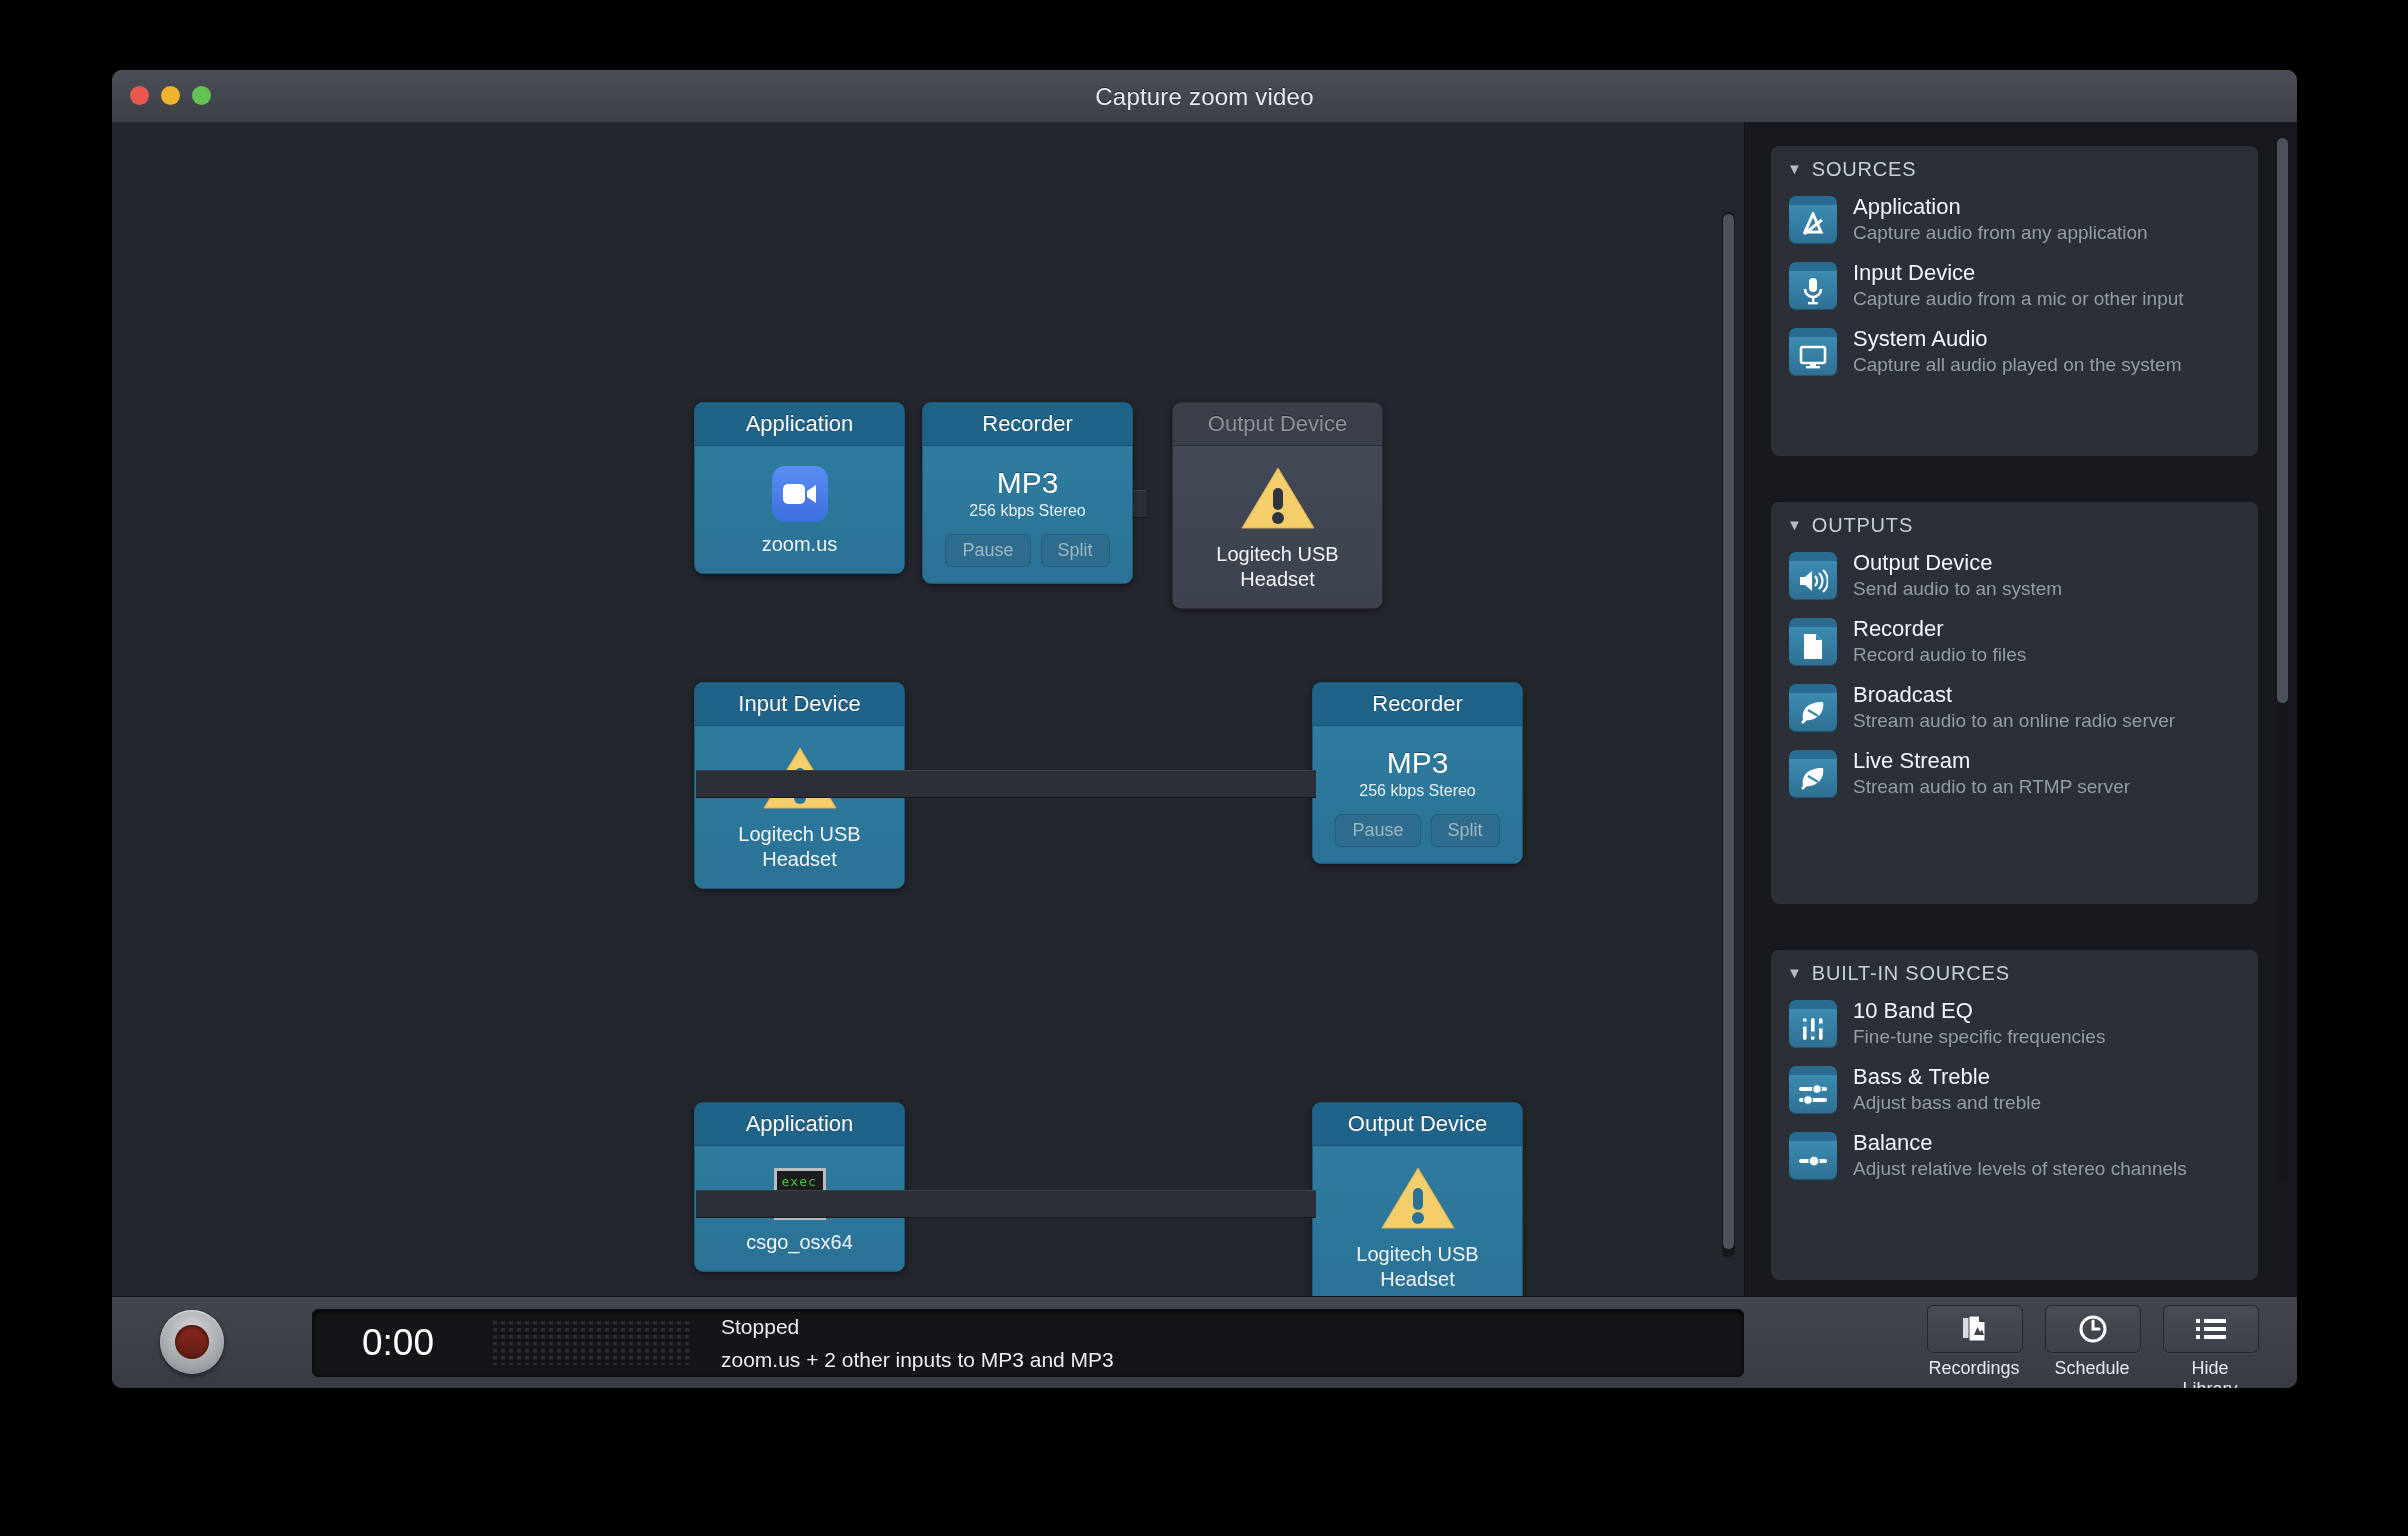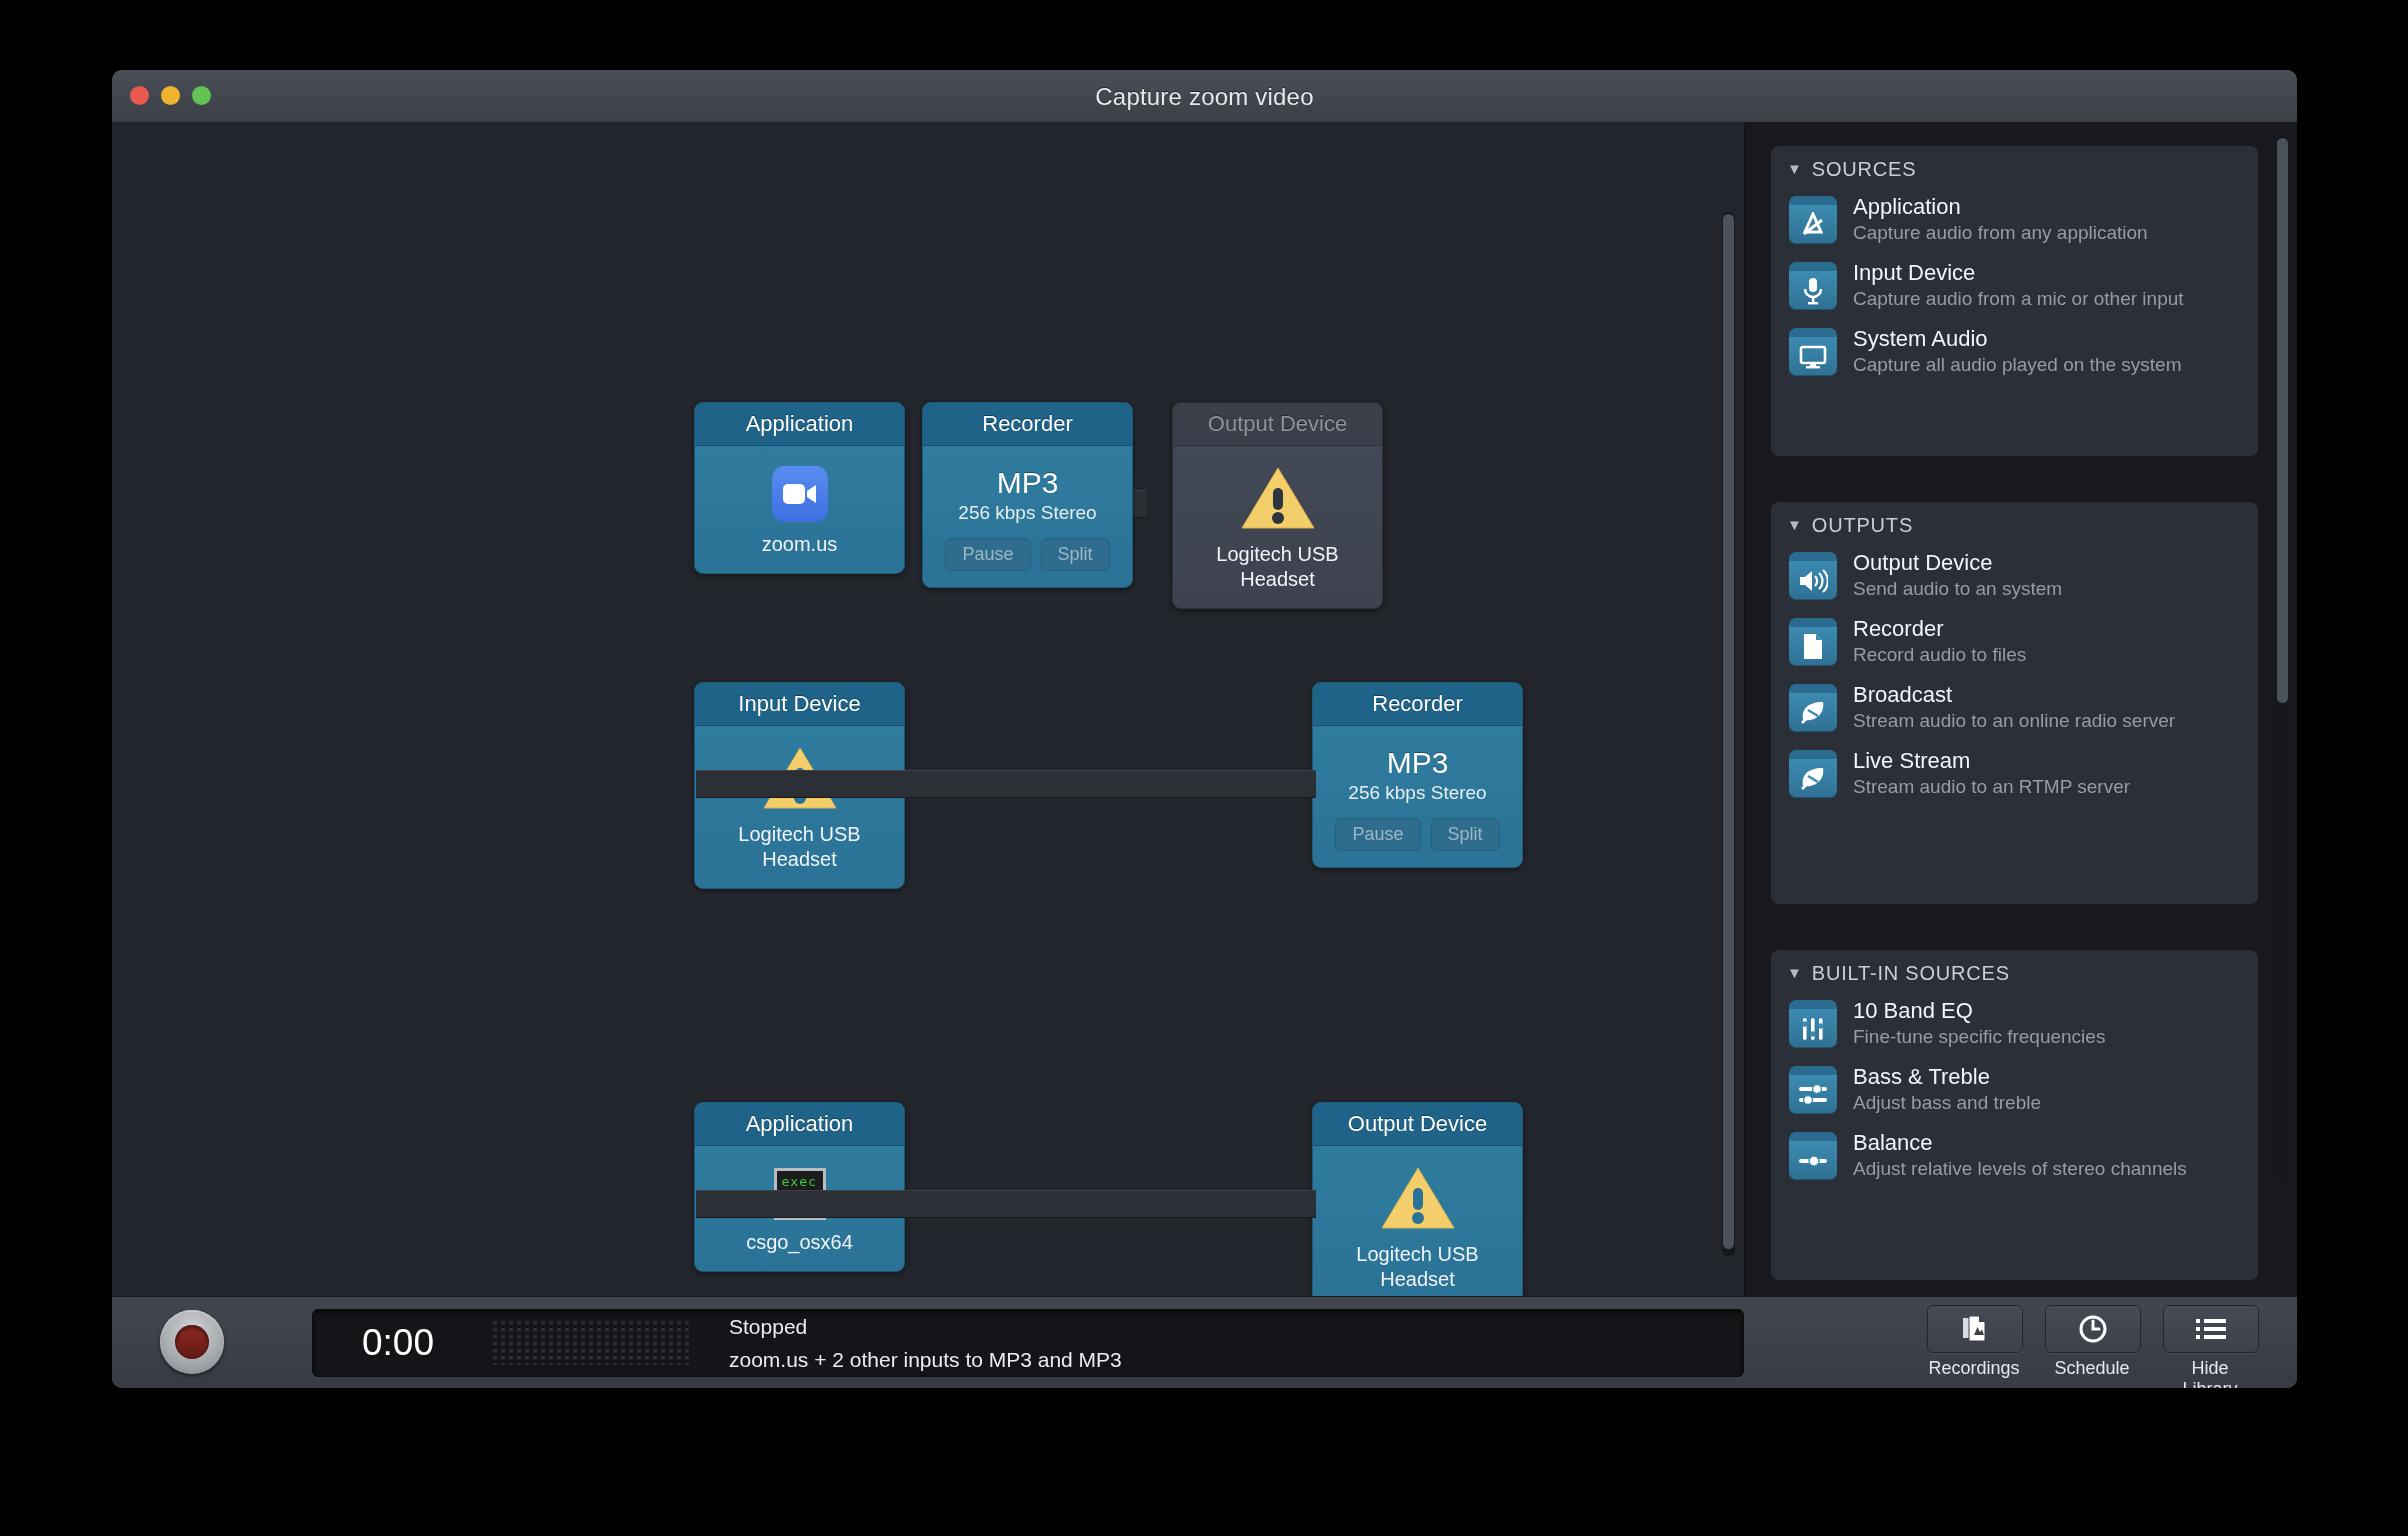--- a/index.html
+++ b/index.html
@@ -59,21 +59,21 @@
   .node .bodyArea{
     background:linear-gradient(#2f7c9f,#2a7296);
     padding:14px 6px 16px;text-align:center;
   }
   .node.disabled{background:#3d424e;border:1px solid #2b3039;}
   .node.disabled .hdr{background:#3a3f4a;color:#8e939c;border-bottom:1px solid #2c313a;}
   .node.disabled .bodyArea{background:linear-gradient(#434856,#3d424e);}
 
   .nodeLabel{color:#f2f5f8;font-size:20px;line-height:25px;margin-top:10px;}
   .fmt{color:#fff;font-size:30px;margin:6px 0 2px;text-shadow:0 -1px 0 rgba(0,0,0,.35);}
-  .bitrate{color:#e6eef4;font-size:19px;margin-bottom:14px;}
+  .bitrate{color:#e6eef4;font-size:16px;margin-bottom:14px;}
   .btnRow{display:flex;gap:10px;justify-content:center;}
   .sbtn{
     background:#2e6d8d;border:1px solid #255f7d;border-radius:6px;
     color:#9fb6c4;font-size:18px;padding:5px 16px;
   }
 
   
   .warn{display:block;margin:6px auto 0;}
 
   .appicon{width:56px;height:56px;margin:6px auto 0;border-radius:13px;
@@ -127,21 +127,21 @@
   }
   .recBtn i{width:34px;height:34px;border-radius:50%;display:block;
     background:linear-gradient(#8e2a21,#5f1a14);box-shadow:inset 0 2px 4px rgba(0,0,0,.6);}
   .display{
     position:absolute;left:200px;top:12px;width:1430px;height:66px;
     background:#141518;border-radius:6px;border:1px solid #0c0d0f;
     box-shadow:inset 0 2px 5px rgba(0,0,0,.7);display:flex;align-items:center;
   }
   .timer{width:170px;text-align:center;color:#fff;font-size:37px;}
   .vuwrap{width:200px;height:44px;margin-left:10px;position:relative;overflow:hidden;}
-  .statWrap{margin-left:36px;}
+  .statWrap{margin-left:28px;}
   .stat1{color:#e9edf2;font-size:21px;line-height:27px;}
   .stat2{color:#e9edf2;font-size:21px;line-height:27px;margin-top:6px;}
 
   .toolBtns{position:absolute;right:40px;top:8px;display:flex;gap:24px;}
   .tbtn{width:94px;text-align:center;}
   .tbox{
     width:94px;height:46px;border-radius:6px;border:1px solid #23262c;
     background:linear-gradient(#464b54,#3c414a);
     display:flex;align-items:center;justify-content:center;
     box-shadow:0 1px 0 rgba(255,255,255,.06);

